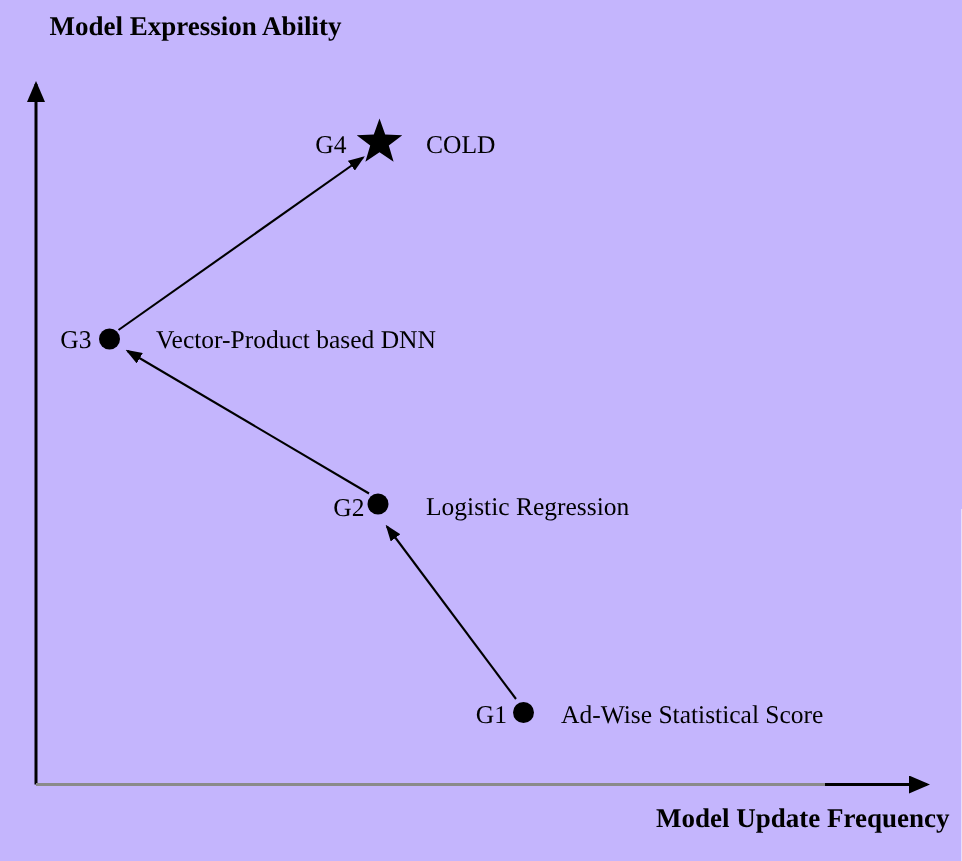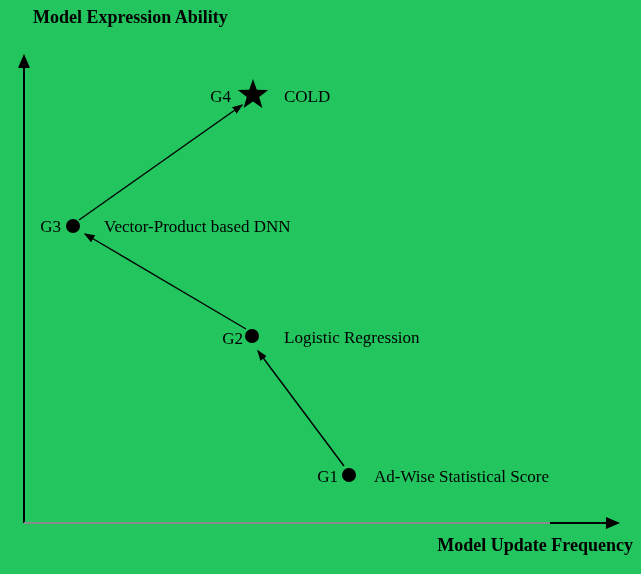--- a/index.html
+++ b/index.html
@@ -8,21 +8,21 @@
     background: #ffffff;
     width: 641px;
     height: 574px;
     overflow: hidden;
     font-family: "Liberation Serif", "DejaVu Serif", serif;
   }
   .stage {
     position: relative;
     width: 641px;
     height: 574px;
-    background: #22c55e;
+    background: #c4b5fd;
   }
   svg text {
     font-family: "Liberation Serif", "DejaVu Serif", serif;
     fill: #000000;
   }
   .axis-title {
     font-size: 18px;
     font-weight: bold;
   }
   .pt-label, .pt-name {

